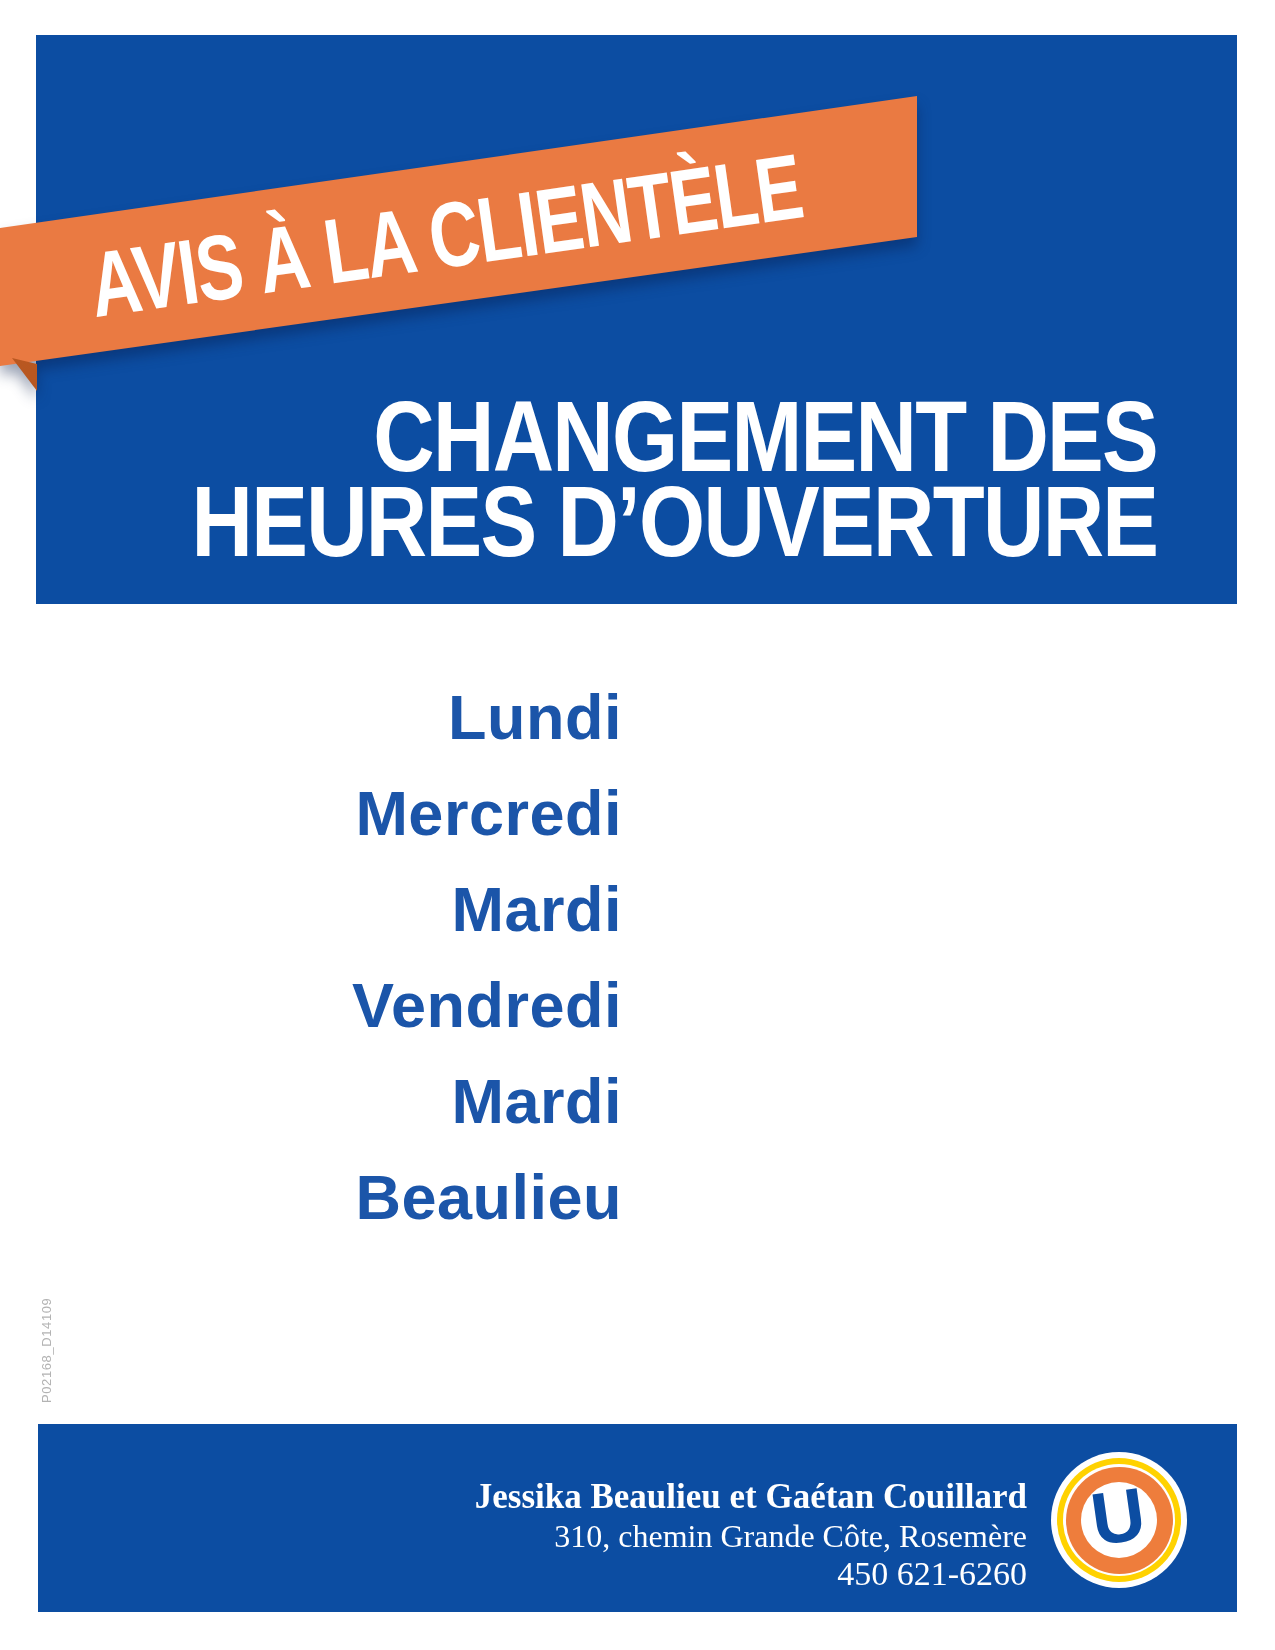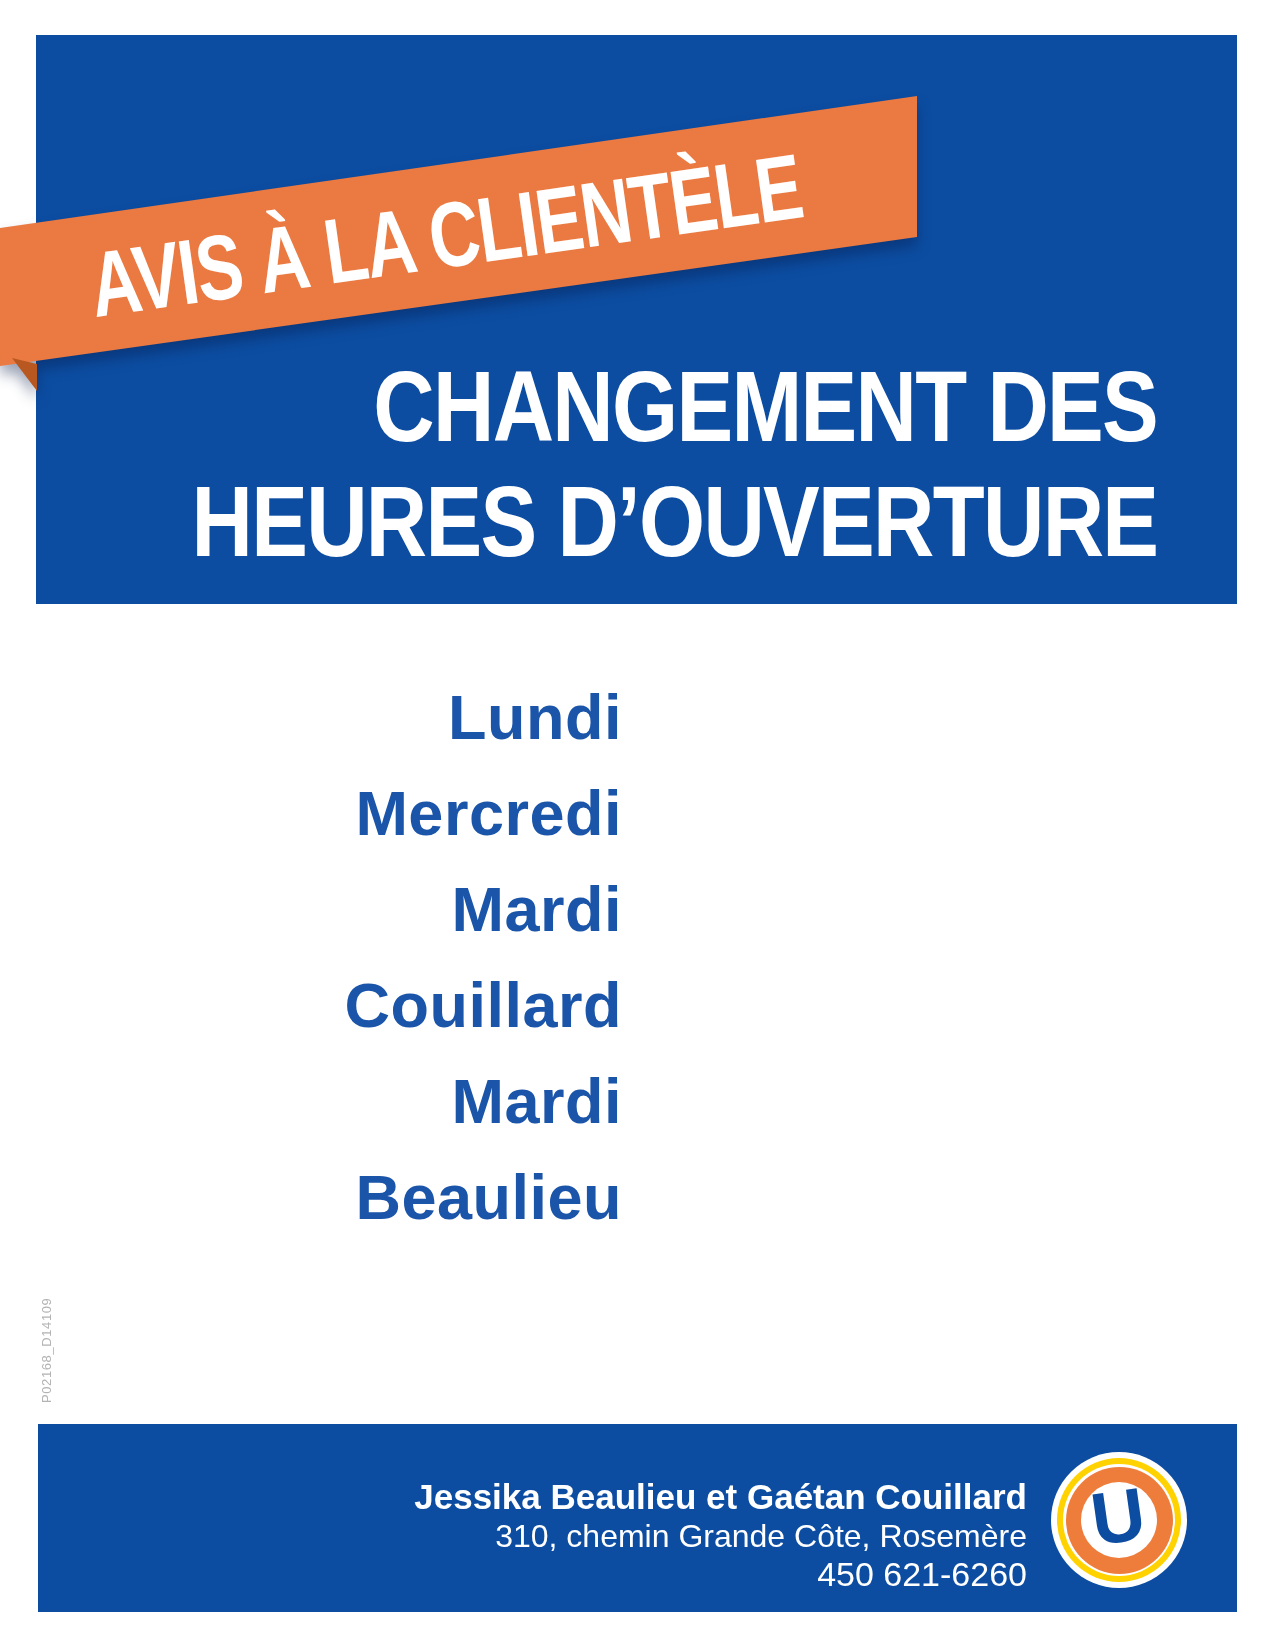--- a/index.html
+++ b/index.html
@@ -39,37 +39,38 @@
     transform:rotate(-8.05deg);transform-origin:0 0;
     color:#fff;font-weight:700;font-size:92px;line-height:1;
     letter-spacing:-2px;white-space:nowrap;
   }
   .condense-l{display:inline-block;transform:scaleX(.76);transform-origin:0 0;}
   
   .title-line{
     position:absolute;right:118px;color:#fff;font-weight:700;
     font-size:100px;line-height:1;letter-spacing:-2px;white-space:nowrap;
   }
-  .title-line.l1{top:356px;}
+  .title-line.l1{top:386px;}
   .title-line.l2{top:471px;}
   .condense-r{display:inline-block;transform:scaleX(.85);transform-origin:100% 0;}
   
   .days{
     position:absolute;right:653px;top:669px;text-align:right;
     color:var(--day-blue);font-size:63px;font-weight:700;
     line-height:96px;letter-spacing:.5px;margin-left:12px;
   }
   
   .footer-block{
     position:absolute;left:38px;top:1424px;width:1199px;height:188px;
     background:var(--blue);
   }
   .footer-text{
     position:absolute;right:248px;top:1476px;text-align:right;color:#fff;
     white-space:nowrap;
+    font-family:Liberation Serif, serif;
   }
   .ft1{font-size:35px;font-weight:700;line-height:41px;}
   .ft2{font-size:32px;font-weight:400;line-height:38px;}
   .ft3{font-size:34px;font-weight:400;line-height:38px;}
   
   .logo{
     position:absolute;left:1051px;top:1452px;width:136px;height:136px;
     border-radius:50%;background:#fff;
     display:flex;align-items:center;justify-content:center;
   }
@@ -108,21 +109,21 @@
     <span class="condense-r">CHANGEMENT DES</span>
   </div>
   <div class="title-line l2">
     <span class="condense-r">HEURES D’OUVERTURE</span>
   </div>
 
   <div class="days">
     <div>Lundi</div>
     <div>Mercredi</div>
     <div>Mardi</div>
-    <div>Couillard</div>
+    <div>Vendredi</div>
     <div>Mardi</div>
     <div>Beaulieu</div>
   </div>
 
   <div class="print-code">P02168_D14109</div>
 
   <div class="footer-block"></div>
   <div class="footer-text">
     <div class="ft1">Jessika Beaulieu et Gaétan Couillard</div>
     <div class="ft2">310, chemin Grande Côte, Rosemère</div>

